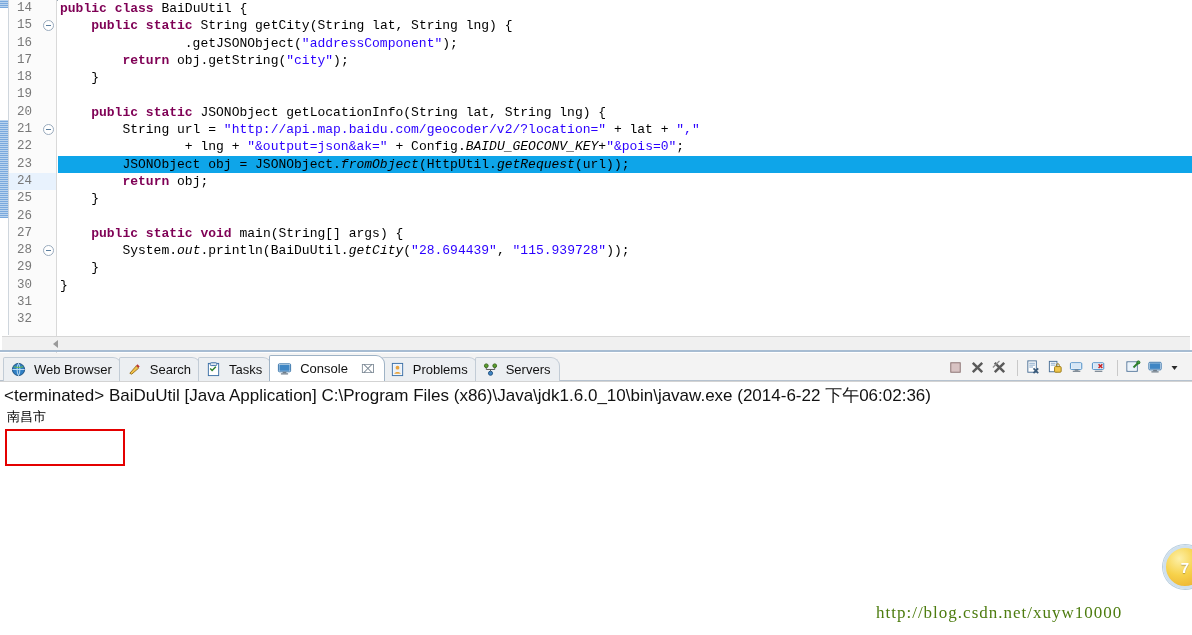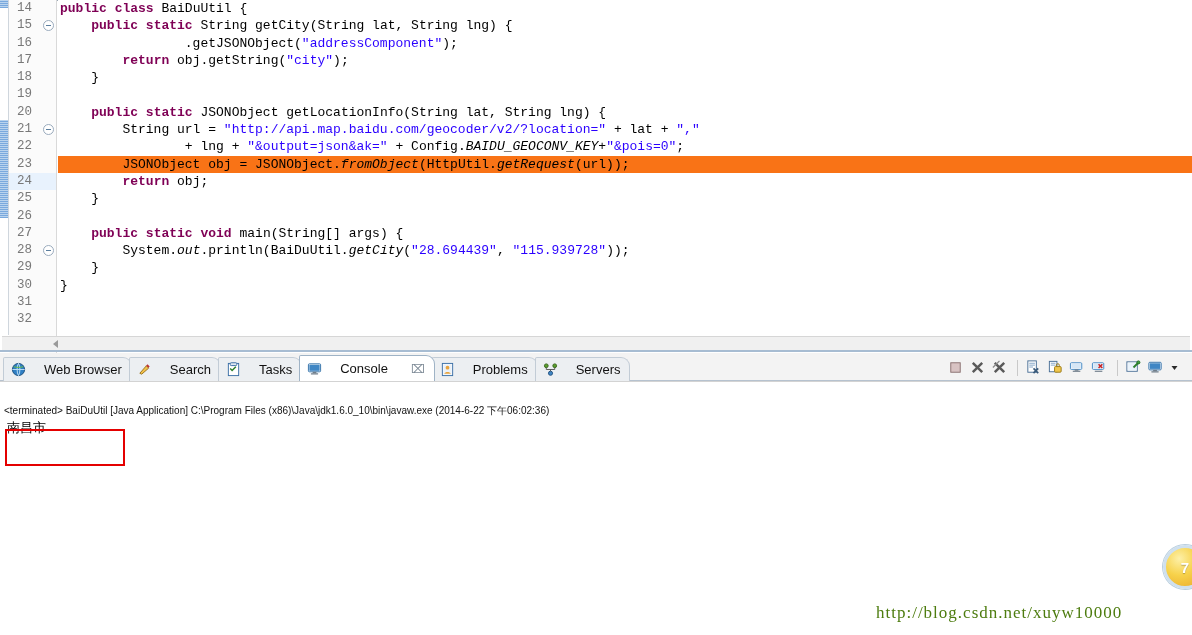--- a/index.html
+++ b/index.html
@@ -46,21 +46,21 @@
   }
   .gutter .line { text-align: left; color: #787878; font-size: 12.5px; padding-left: 8px; }
   .gutter .line .fold {
     position: absolute; right: 2px; top: 3px; width: 11px; height: 11px;
     border: 1px solid #9aabbd; border-radius: 50%; background: #fff;
   }
   .gutter .line .fold::after {
     content: ""; position: absolute; left: 2px; top: 4px; width: 5px; height: 1px; background: #5b7e9e;
   }
   .code-area .line { color: #000000; padding-left: 2px; }
-  .line.hl { background: #f97316; }
+  .line.hl { background: #0ea5e9; }
   .gutter .line.hl { background: #e8f2fd; }
 
   
   .kw  { color: #7f0055; font-weight: bold; }
   .str { color: #2a00ff; }
   .ital{ font-style: italic; }
   .fld { font-style: italic; margin-top: 12px; }
 
   
   .h-scroll {
@@ -85,21 +85,21 @@
     position: absolute; left: 0; top: 353px; width: 1192px; height: 282px;
     background: #ffffff;
   }
   .tabbar {
     position: relative; height: 28px; width: 1192px;
     background: #f3f3f3;
     border-bottom: 1px solid #b6c2cf;
   }
   .tabs { position: absolute; left: 3px; top: 0; height: 28px; display: flex; align-items: flex-end; }
   .tab {
-    position: relative; height: 24px; display: flex; align-items: center; gap: 18px;
+    position: relative; height: 24px; display: flex; align-items: center; gap: 8px;
     padding: 0 9px 0 7px; font-size: 13px; color: #111;
     background: #eceff2;
     border: 1px solid #c2ccd6; border-bottom: none;
     border-radius: 2px 9px 0 0;
     margin-right: -3px;
   }
   .tab.active {
     background: #ffffff; border-color: #9fb3c6; z-index: 5; height: 26px;
   }
   .tab .tab-label { white-space: nowrap; }
@@ -113,22 +113,22 @@
     display: flex; align-items: center; gap: 3px;
   }
   .tools .sep { width: 1px; height: 16px; background: #c9c9c9; margin: 0 4px; }
   .tbtn { width: 19px; height: 19px; position: relative; }
 
   .console {
     position: relative; width: 1192px; height: 253px; background: #ffffff;
     border-top: 1px solid #d3d3d3;
   }
   .console-header {
-    padding: 2px 0 1px 4px; font-size: 10px; color: #111;
-    font-family: "Liberation Sans", sans-serif; white-space: nowrap; margin-top: 20px;
+    padding: 2px 0 1px 4px; font-size: 17px; color: #111;
+    font-family: "Liberation Sans", sans-serif; white-space: nowrap;
   }
   .console-out {
     padding-left: 7px; font-size: 13px; color: #000;
     font-family: "Liberation Sans", sans-serif;
   }
   .redbox {
     position: absolute; left: 5px; top: 47px; width: 120px; height: 37px;
     border: 2px solid #e40000; pointer-events: none;
   }
 

